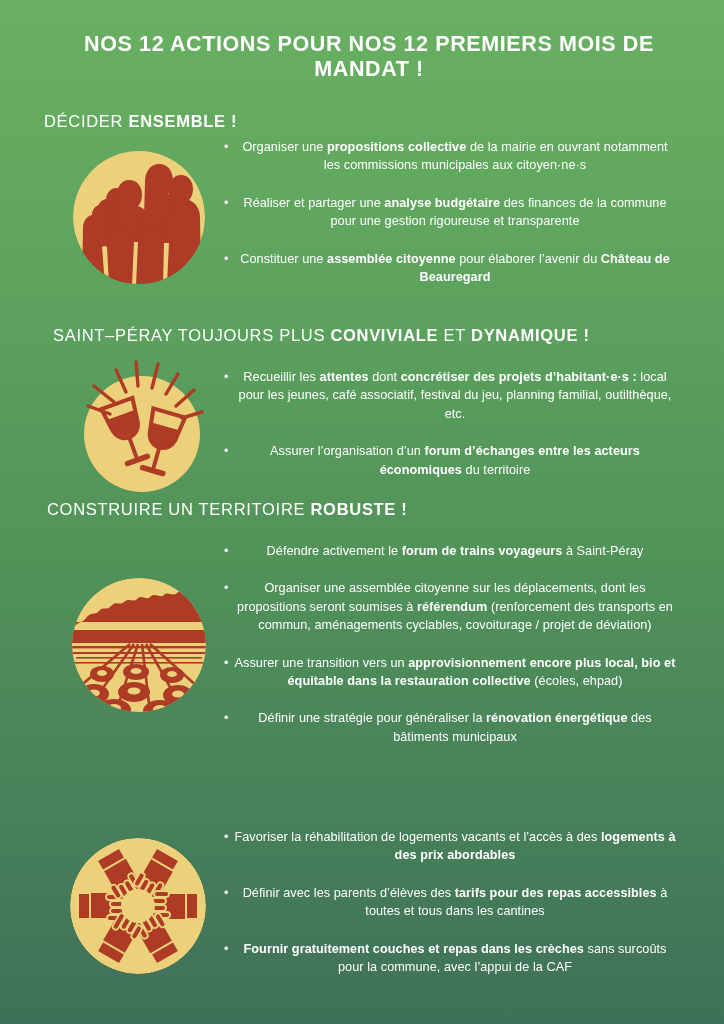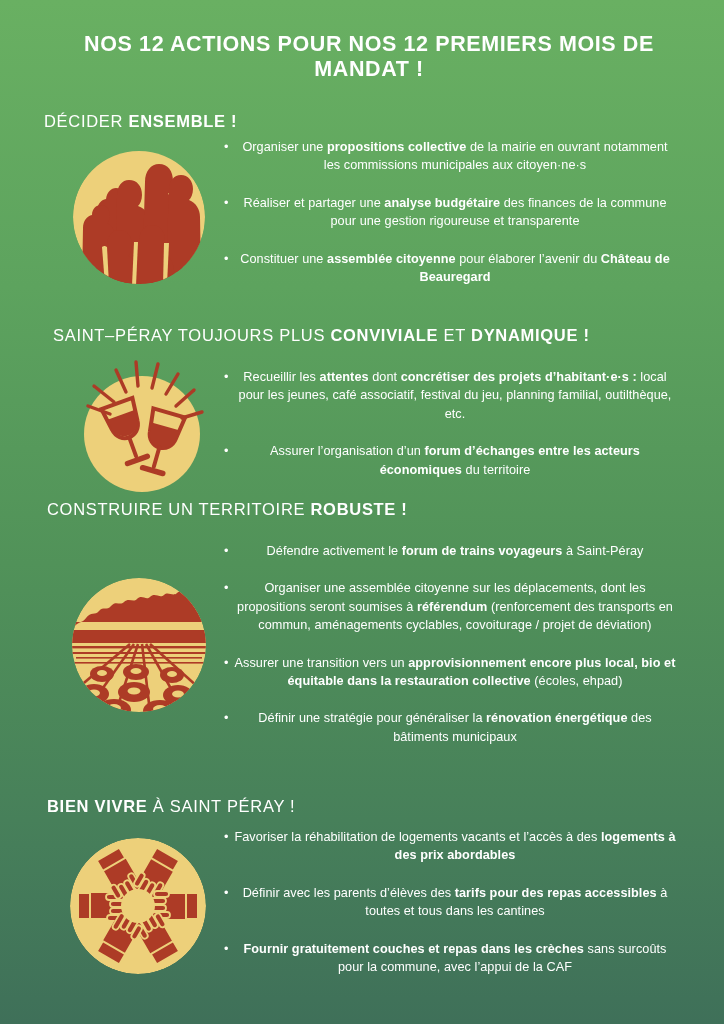--- a/index.html
+++ b/index.html
@@ -263,23 +263,20 @@
       <span class="dot">•</span><span class="txt">Organiser une assemblée citoyenne sur les déplacements, dont les propositions seront soumises à </span><b>référendum</b><span class="txt"> (renforcement des transports en commun, aménagements cyclables, covoiturage / projet de déviation)</span>
     </div>
     <div class="bullet">
       <span class="dot">•</span><span class="txt">Assurer une transition vers un </span><b>approvisionnement encore plus local, bio et équitable dans la restauration collective</b><span class="txt"> (écoles, ehpad)</span>
     </div>
     <div class="bullet">
       <span class="dot">•</span><span class="txt">Définir une stratégie pour généraliser la </span><b>rénovation énergétique</b><span class="txt"> des bâtiments municipaux</span>
     </div>
   </div>
 
-  <div class="section-heading" id="sec4-head">
-    <b>BIEN VIVRE</b><span> À SAINT PÉRAY !</span>
-  </div>
 
   <div class="illus" id="sec4-illus">
     <svg width="136" height="136" viewBox="0 0 136 136" xmlns="http://www.w3.org/2000/svg" aria-hidden="true">
       <defs>
         <clipPath id="handclip">
             <circle cx="68" cy="68" r="68"></circle>
           </clipPath>
         <g id="armshape">
           <path d="M-2 -13 h34 c6 0 11 2 14 5 l10 8 c3 2 3 6 0 8 l-3 2 c-2 1.5 -5 1.5 -7 0 l-7 -5 c-2 -1 -4 -1 -5 1 l-2 3 c-1 2 -3 3 -5 3 H-2 z" fill="#ad3b26"></path>
           <g fill="#ad3b26" stroke="#edd07a" stroke-width="1.8">

